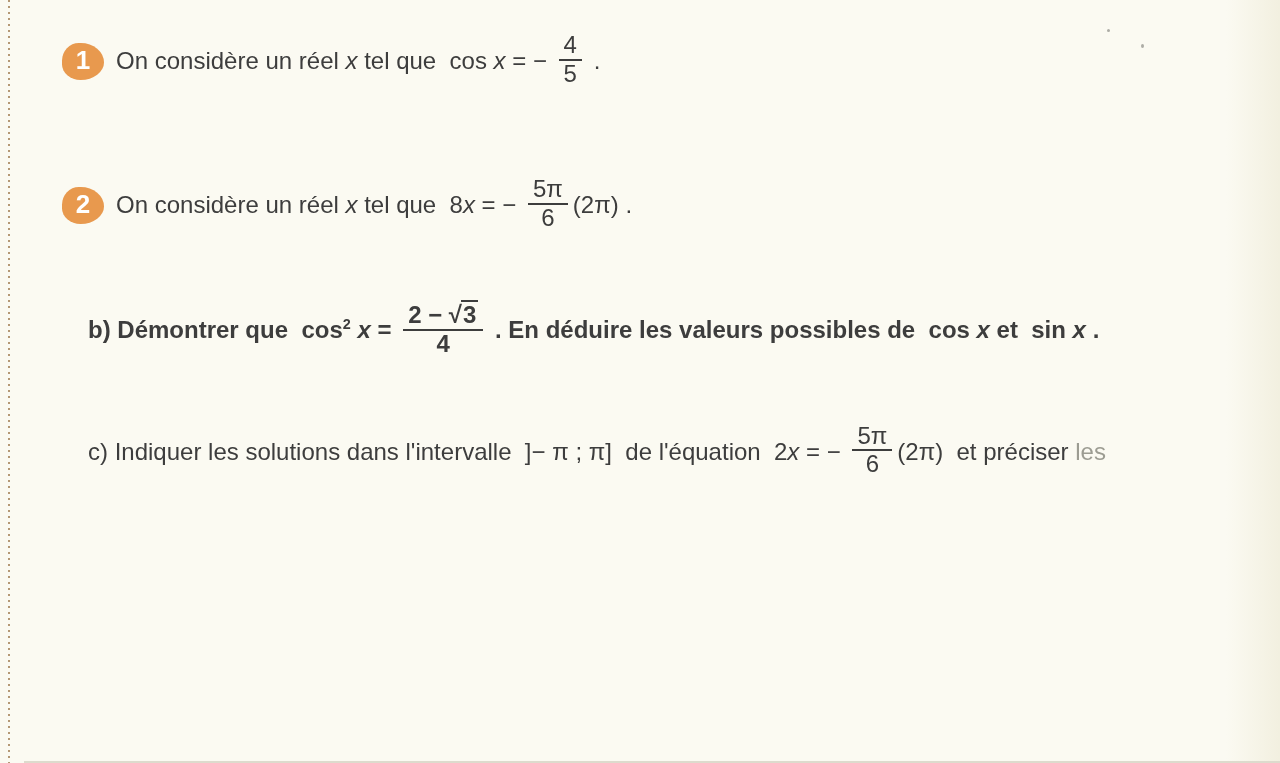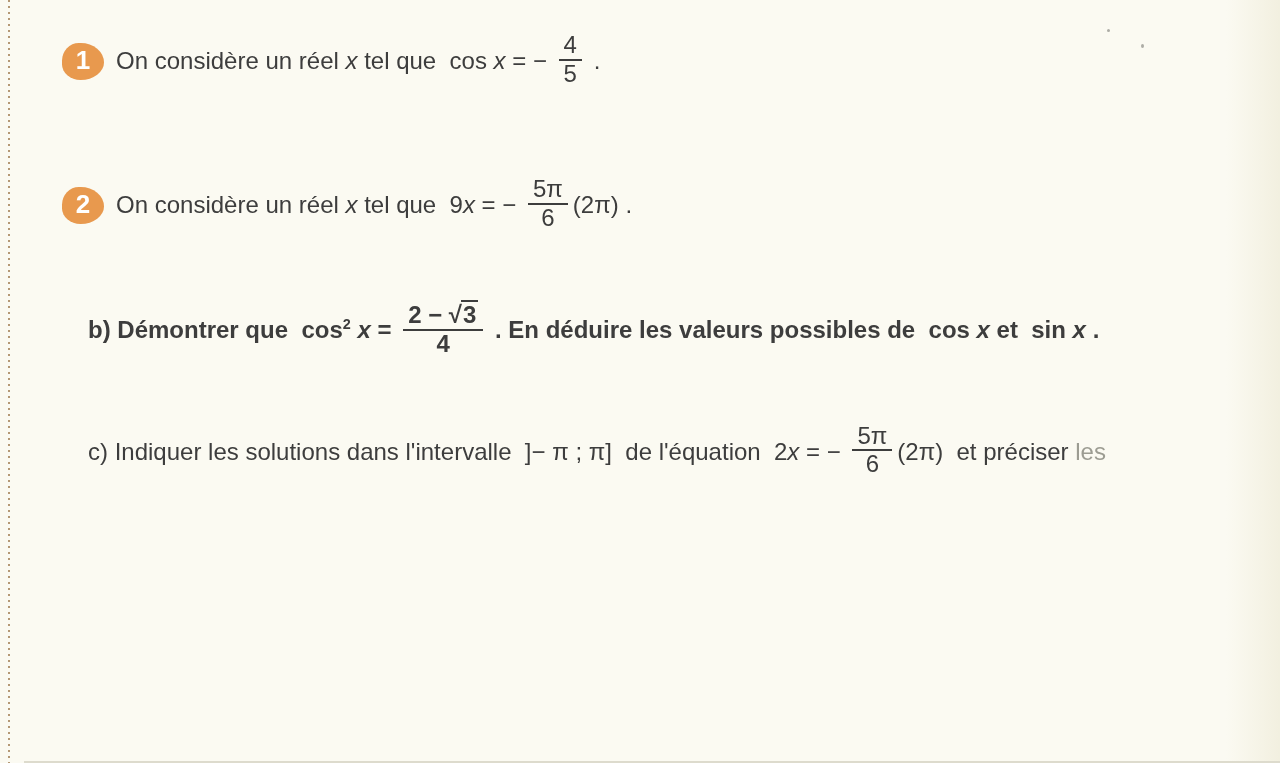--- a/index.html
+++ b/index.html
@@ -58,21 +58,21 @@
 
   <div class="content">
 
     <div class="line">
       <span class="badge">1</span><span>On considère un réel </span><span class="v">x</span><span> tel que  </span><span>cos </span><span class="v">x</span><span> = − </span><span class="frac"><span class="num">4</span><span class="den">5</span></span><span> .</span>
     </div>
 
 
 
     <div class="line mt-sec">
-      <span class="badge">2</span><span>On considère un réel </span><span class="v">x</span><span> tel que  9</span><span class="v">x</span><span> = − </span><span class="frac"><span class="num">5π</span><span class="den">6</span></span><span>(2π) .</span>
+      <span class="badge">2</span><span>On considère un réel </span><span class="v">x</span><span> tel que  8</span><span class="v">x</span><span> = − </span><span class="frac"><span class="num">5π</span><span class="den">6</span></span><span>(2π) .</span>
     </div>
 
 
     <div class="line mt-s">
       <span>b) Démontrer que  </span><span>cos</span><span class="sup">2</span><span class="v"> x</span><span> = </span><span class="frac"><span class="num"><span>2 − </span><span class="radical">√</span><span class="radicand">3</span></span><span class="den">4</span></span><span> . En déduire les valeurs possibles de  </span><span>cos </span><span class="v">x</span><span> et  </span><span>sin </span><span class="v">x</span><span> .</span>
     </div>
 
     <div class="line" style="margin-top:2px;">
       <span>c) Indiquer les solutions dans l'intervalle  ]− π ; π]  de l'équation  2</span><span class="v">x</span><span> = − </span><span class="frac"><span class="num">5π</span><span class="den">6</span></span><span>(2π)</span><span>  et préciser </span><span class="fade">les</span>
     </div>

